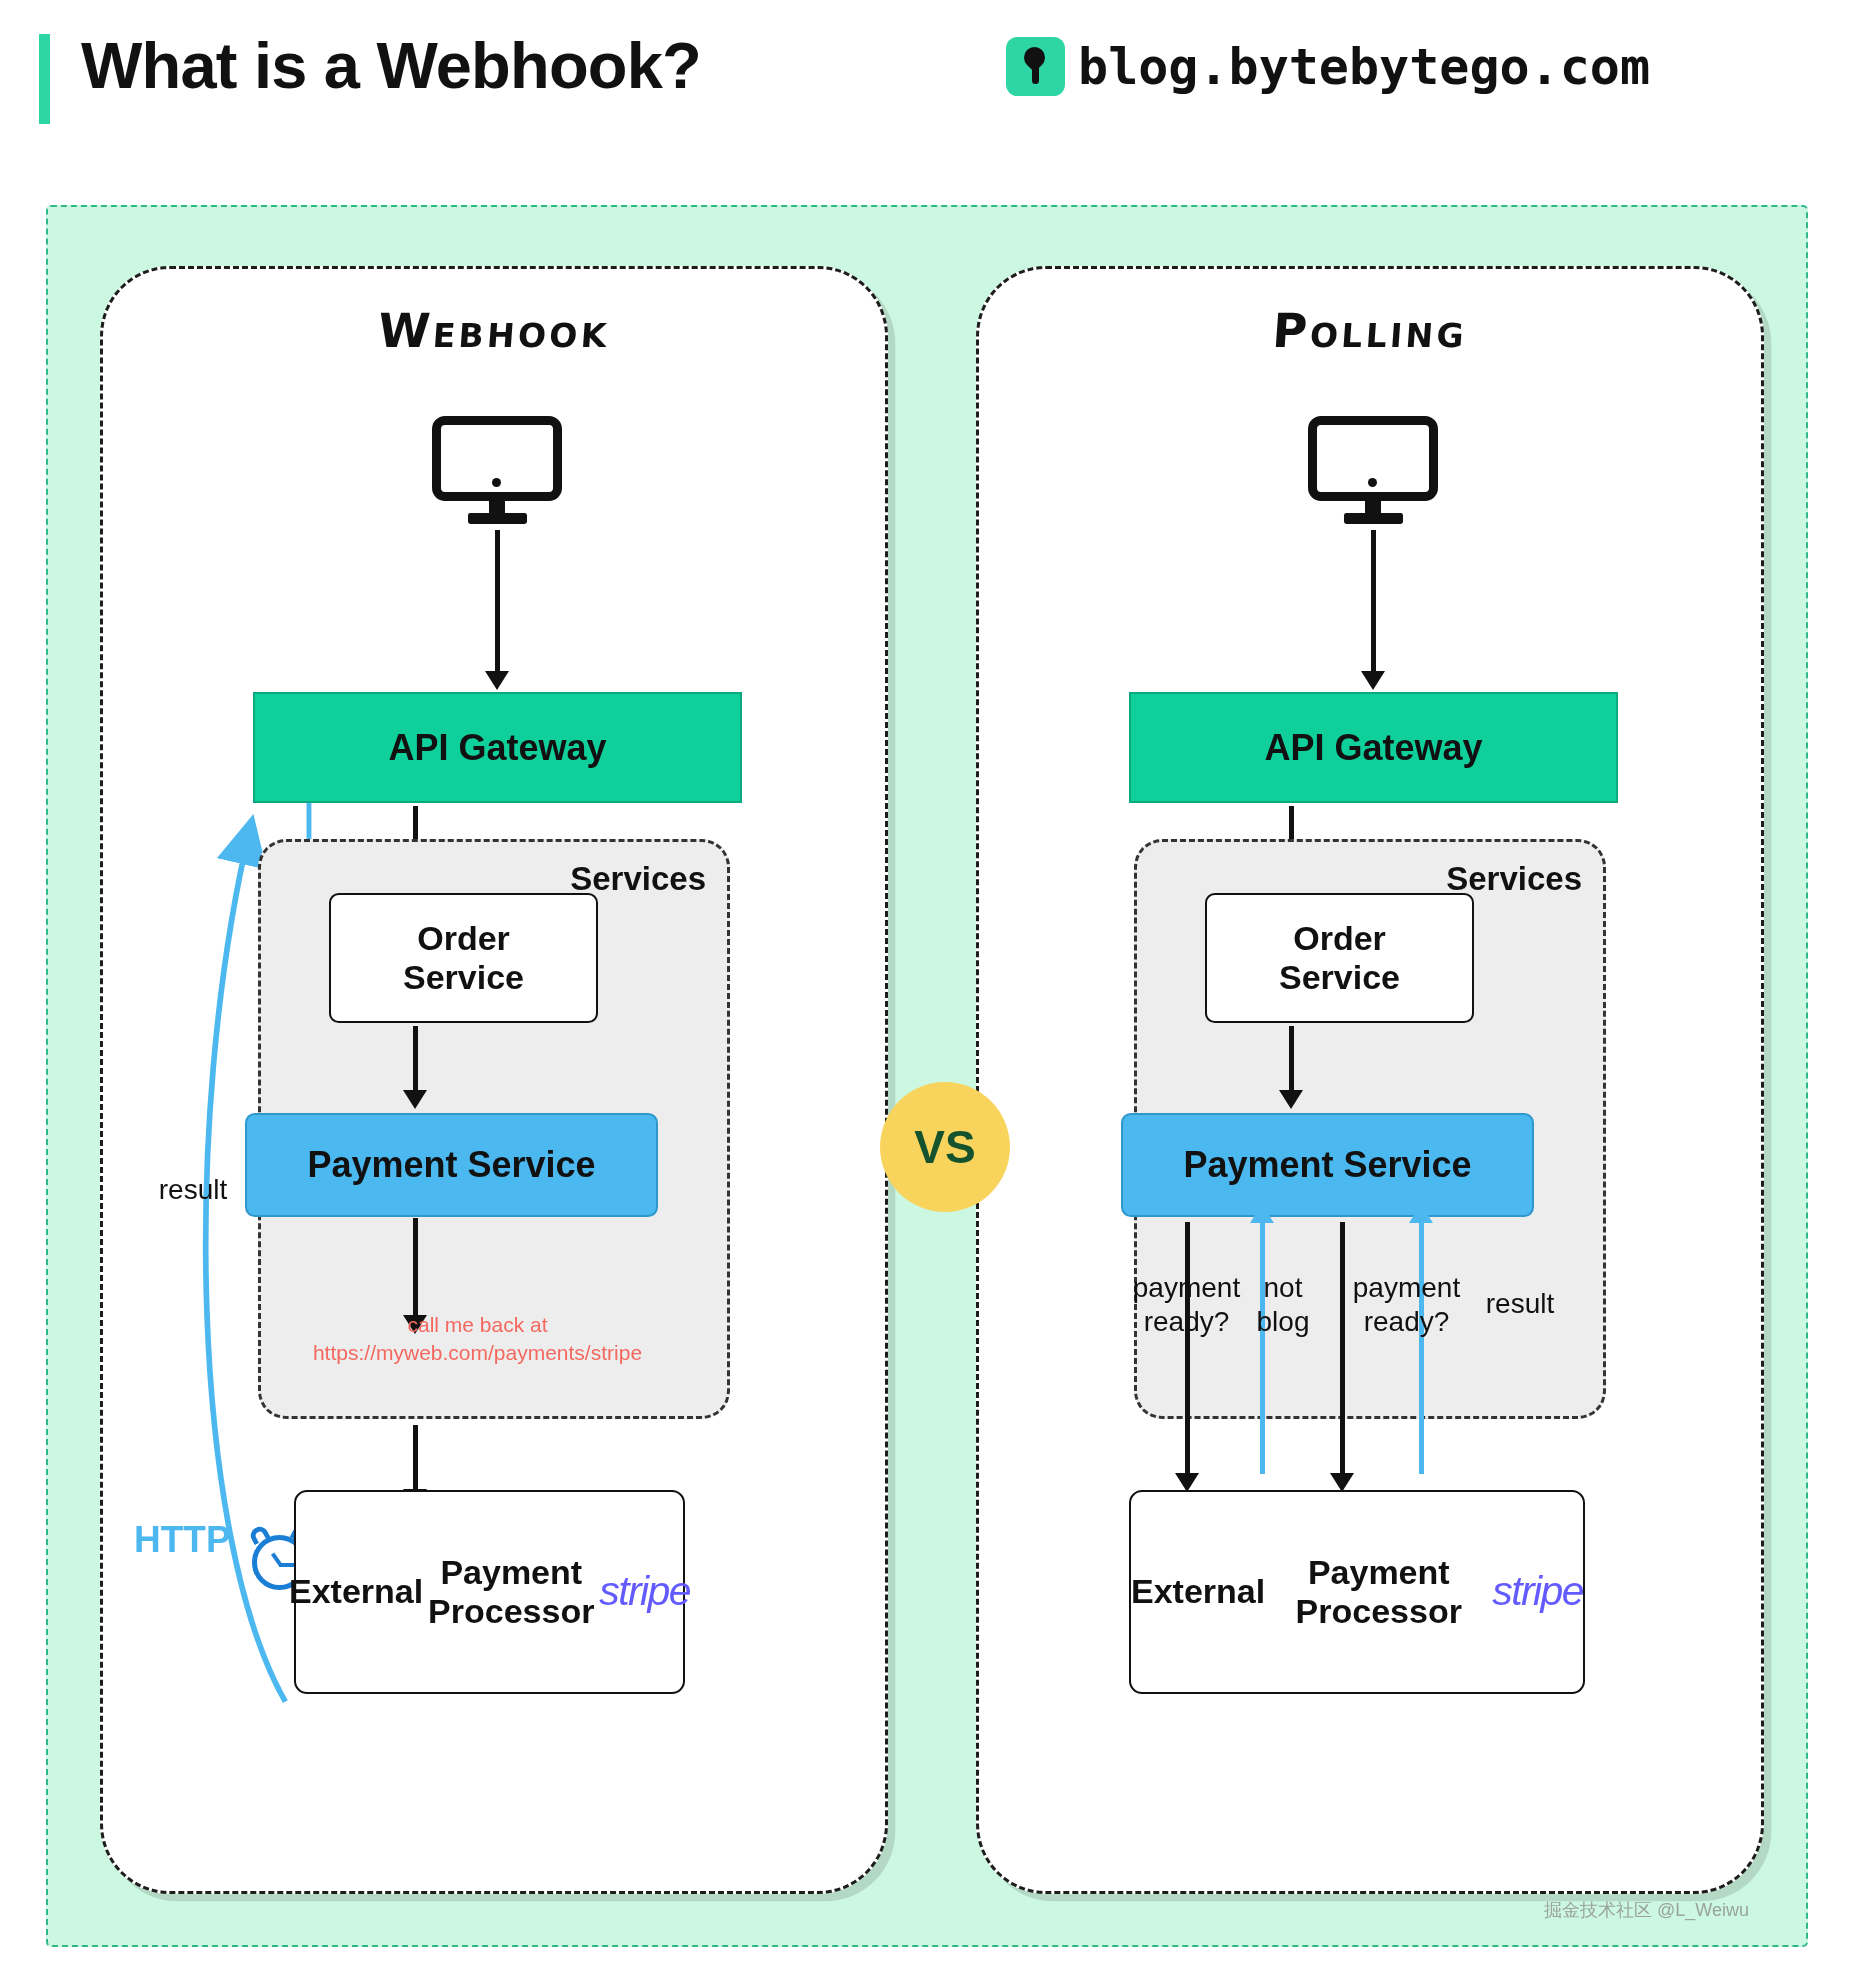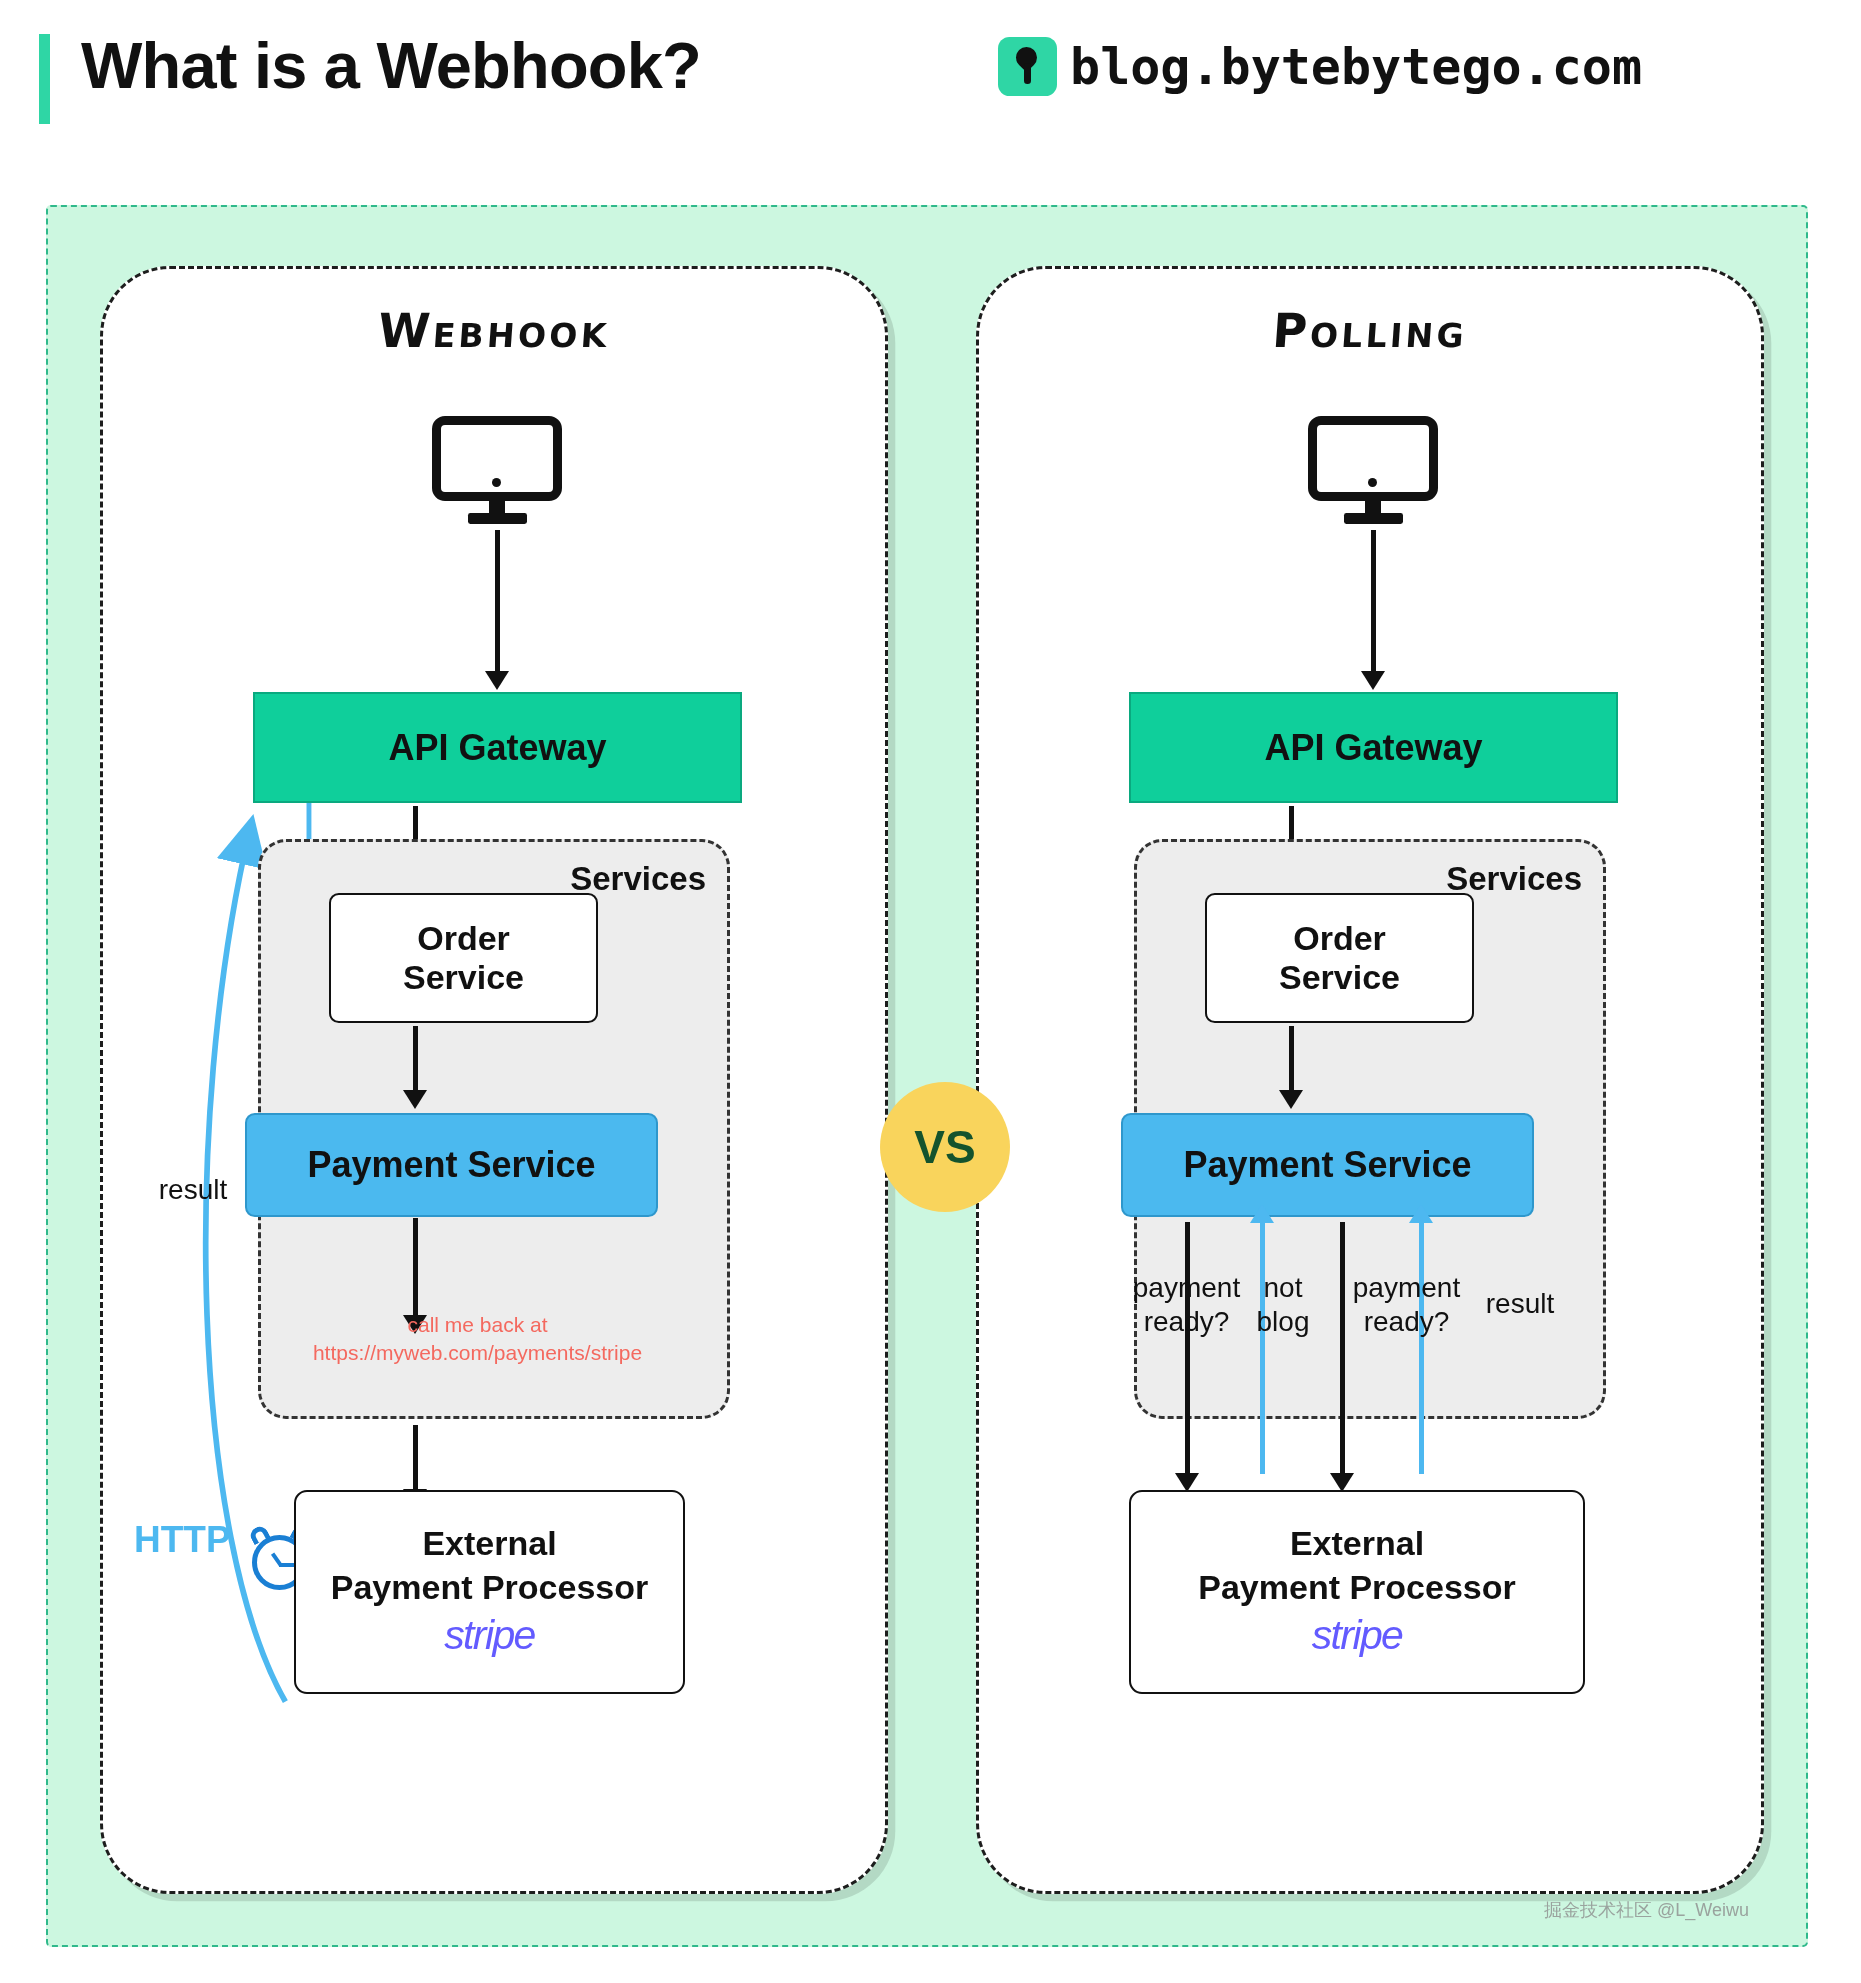--- a/index.html
+++ b/index.html
@@ -35,21 +35,21 @@
     left: 81px;
     top: 28px;
     font-size: 65px;
     font-weight: bold;
     color: #111111;
     letter-spacing: -0.8px;
     white-space: nowrap;
   }
   .brand {
     position: absolute;
-    right: 58px;
+    right: 50px;
     top: 37px;
     display: flex;
     align-items: center;
     gap: 13px;
   }
   .brand-logo {
     width: 59px;
     height: 59px;
     border-radius: 11.4px;
     background: #2fd6a5;
@@ -210,21 +210,21 @@
     border: 2.4px solid #2e97cc;
     border-radius: 9.8px;
     font-size: 36px;
   }
   .processor {
     width: 391px;
     height: 204px;
     background: #ffffff;
     border: 2.4px solid #111;
     border-radius: 13px;
-    flex-direction: column;
+    flex-direction: row;
     font-size: 34px;
     gap: 4.9px;
   }
   .stripe-word {
     font-size: 41px;
     font-weight: normal;
     color: #635bff;
     font-style: italic;
     letter-spacing: -1.6px;
   }

